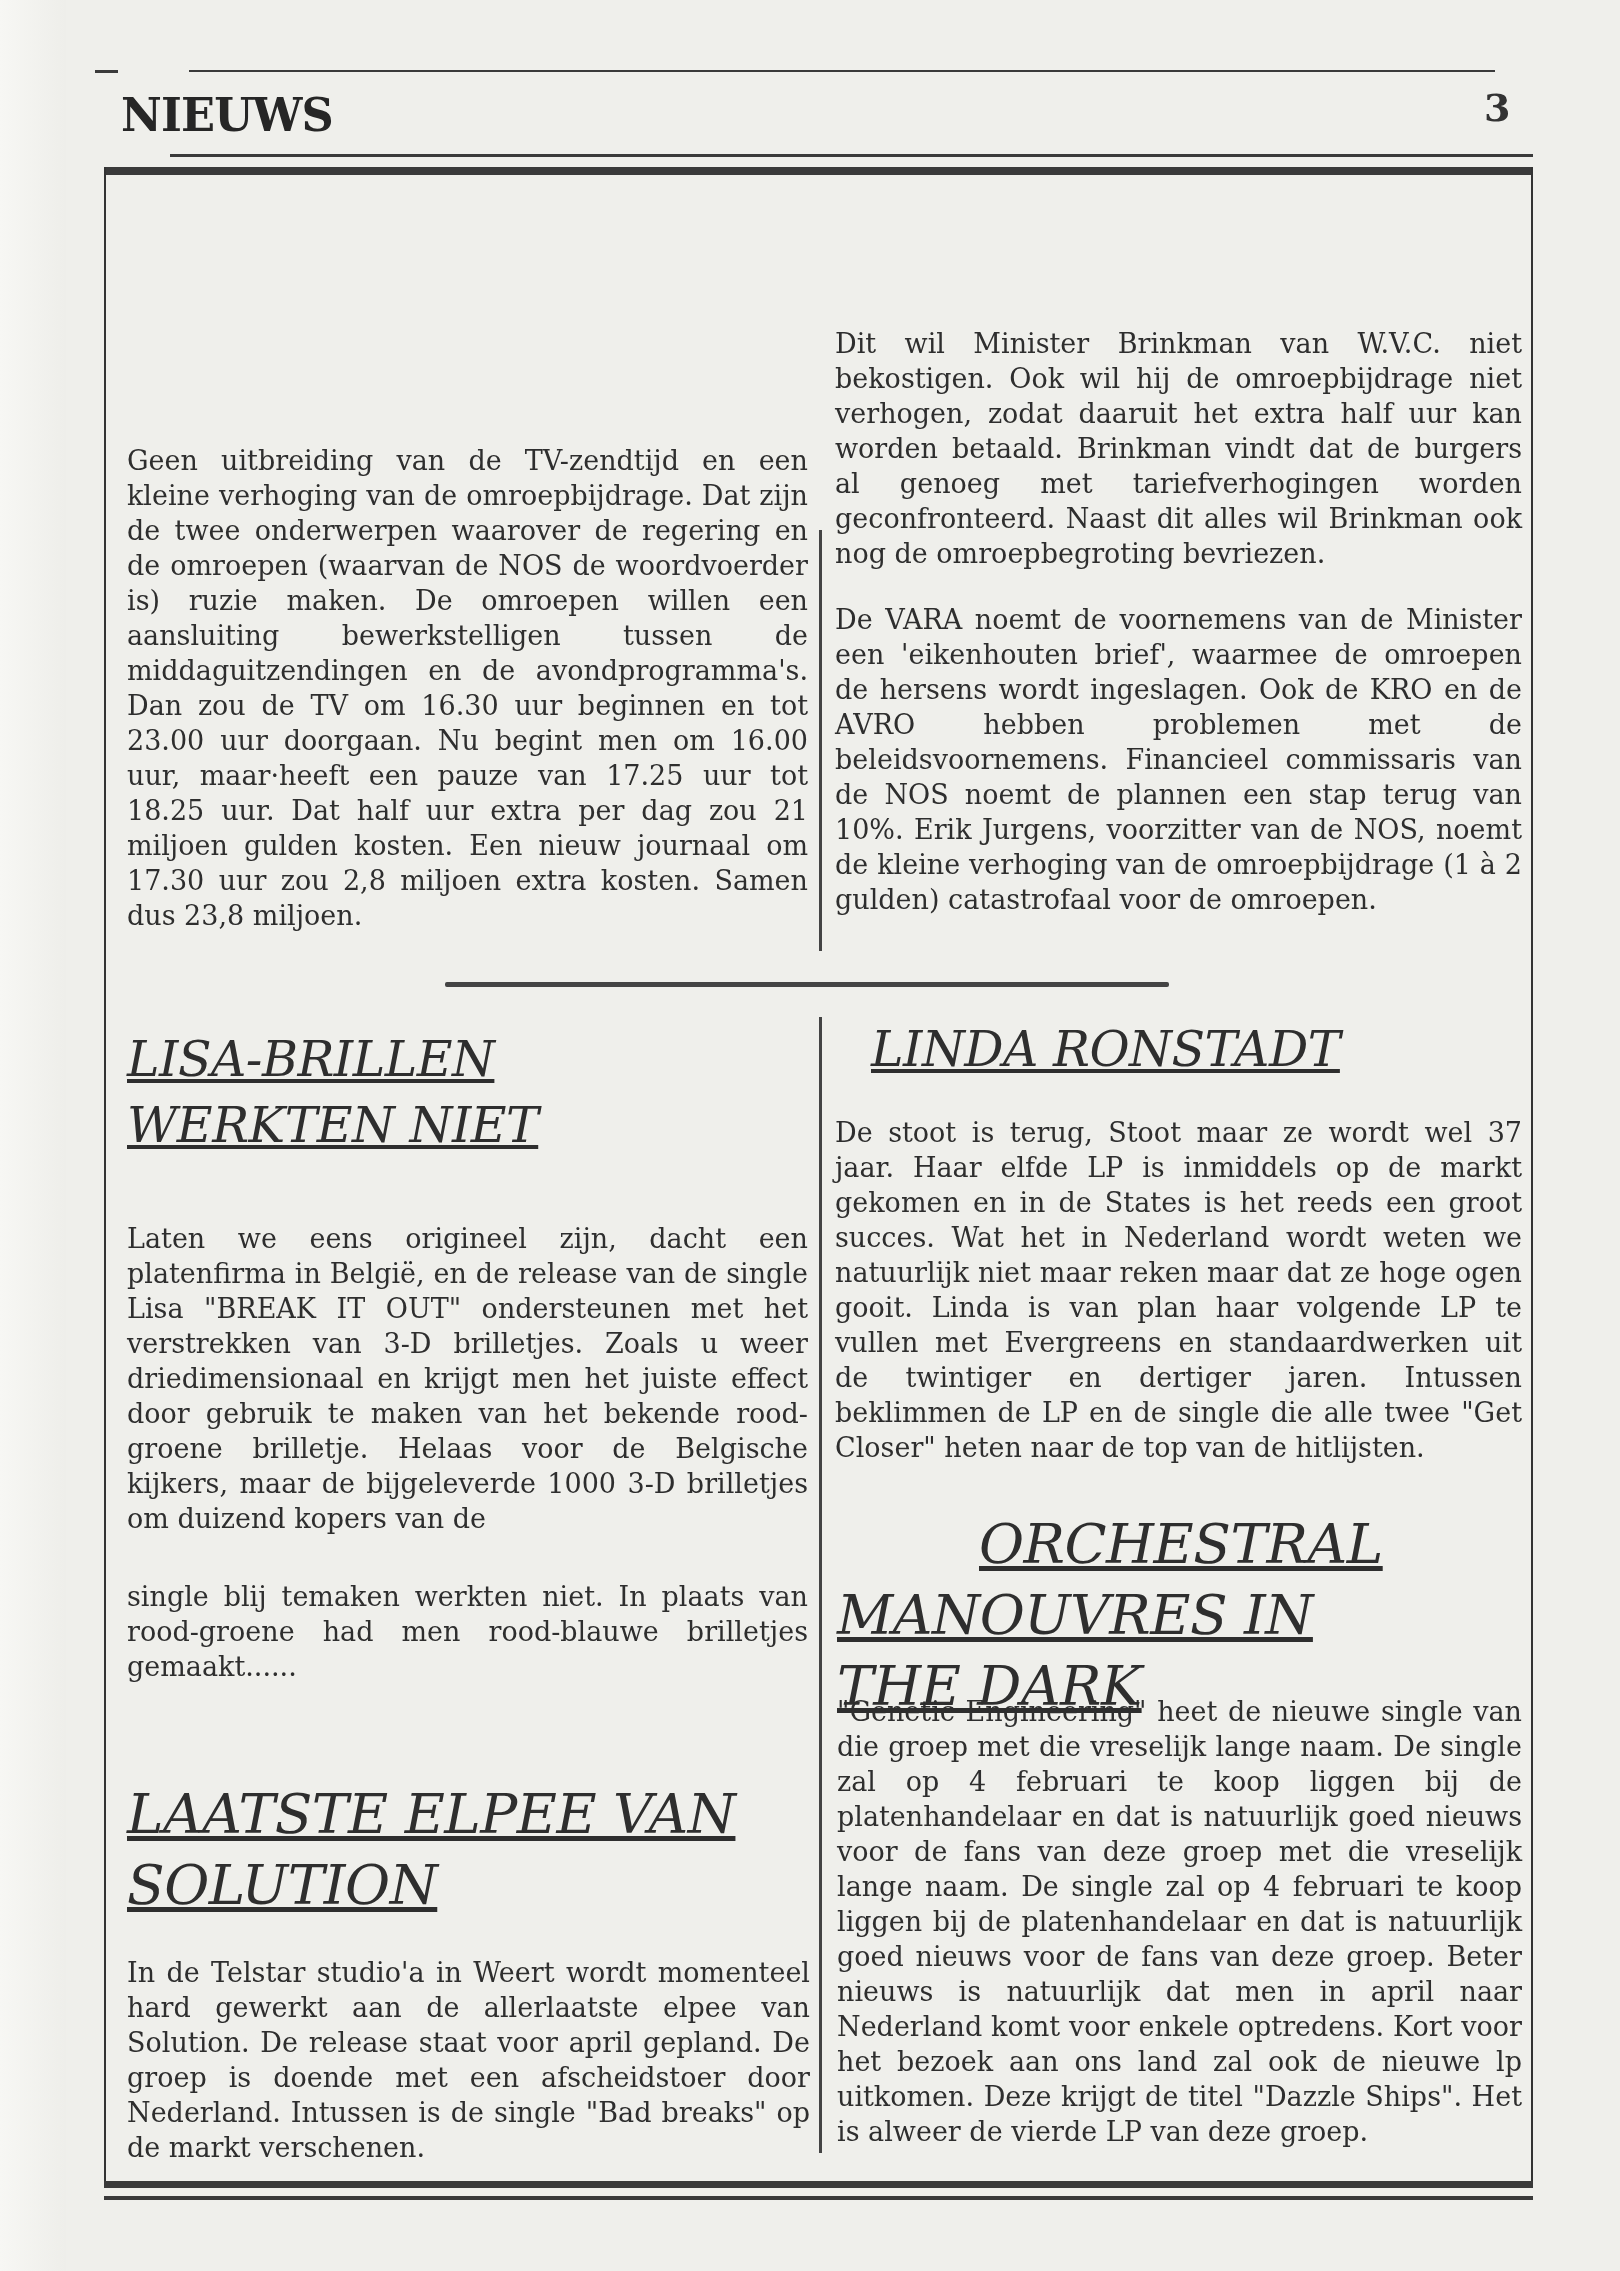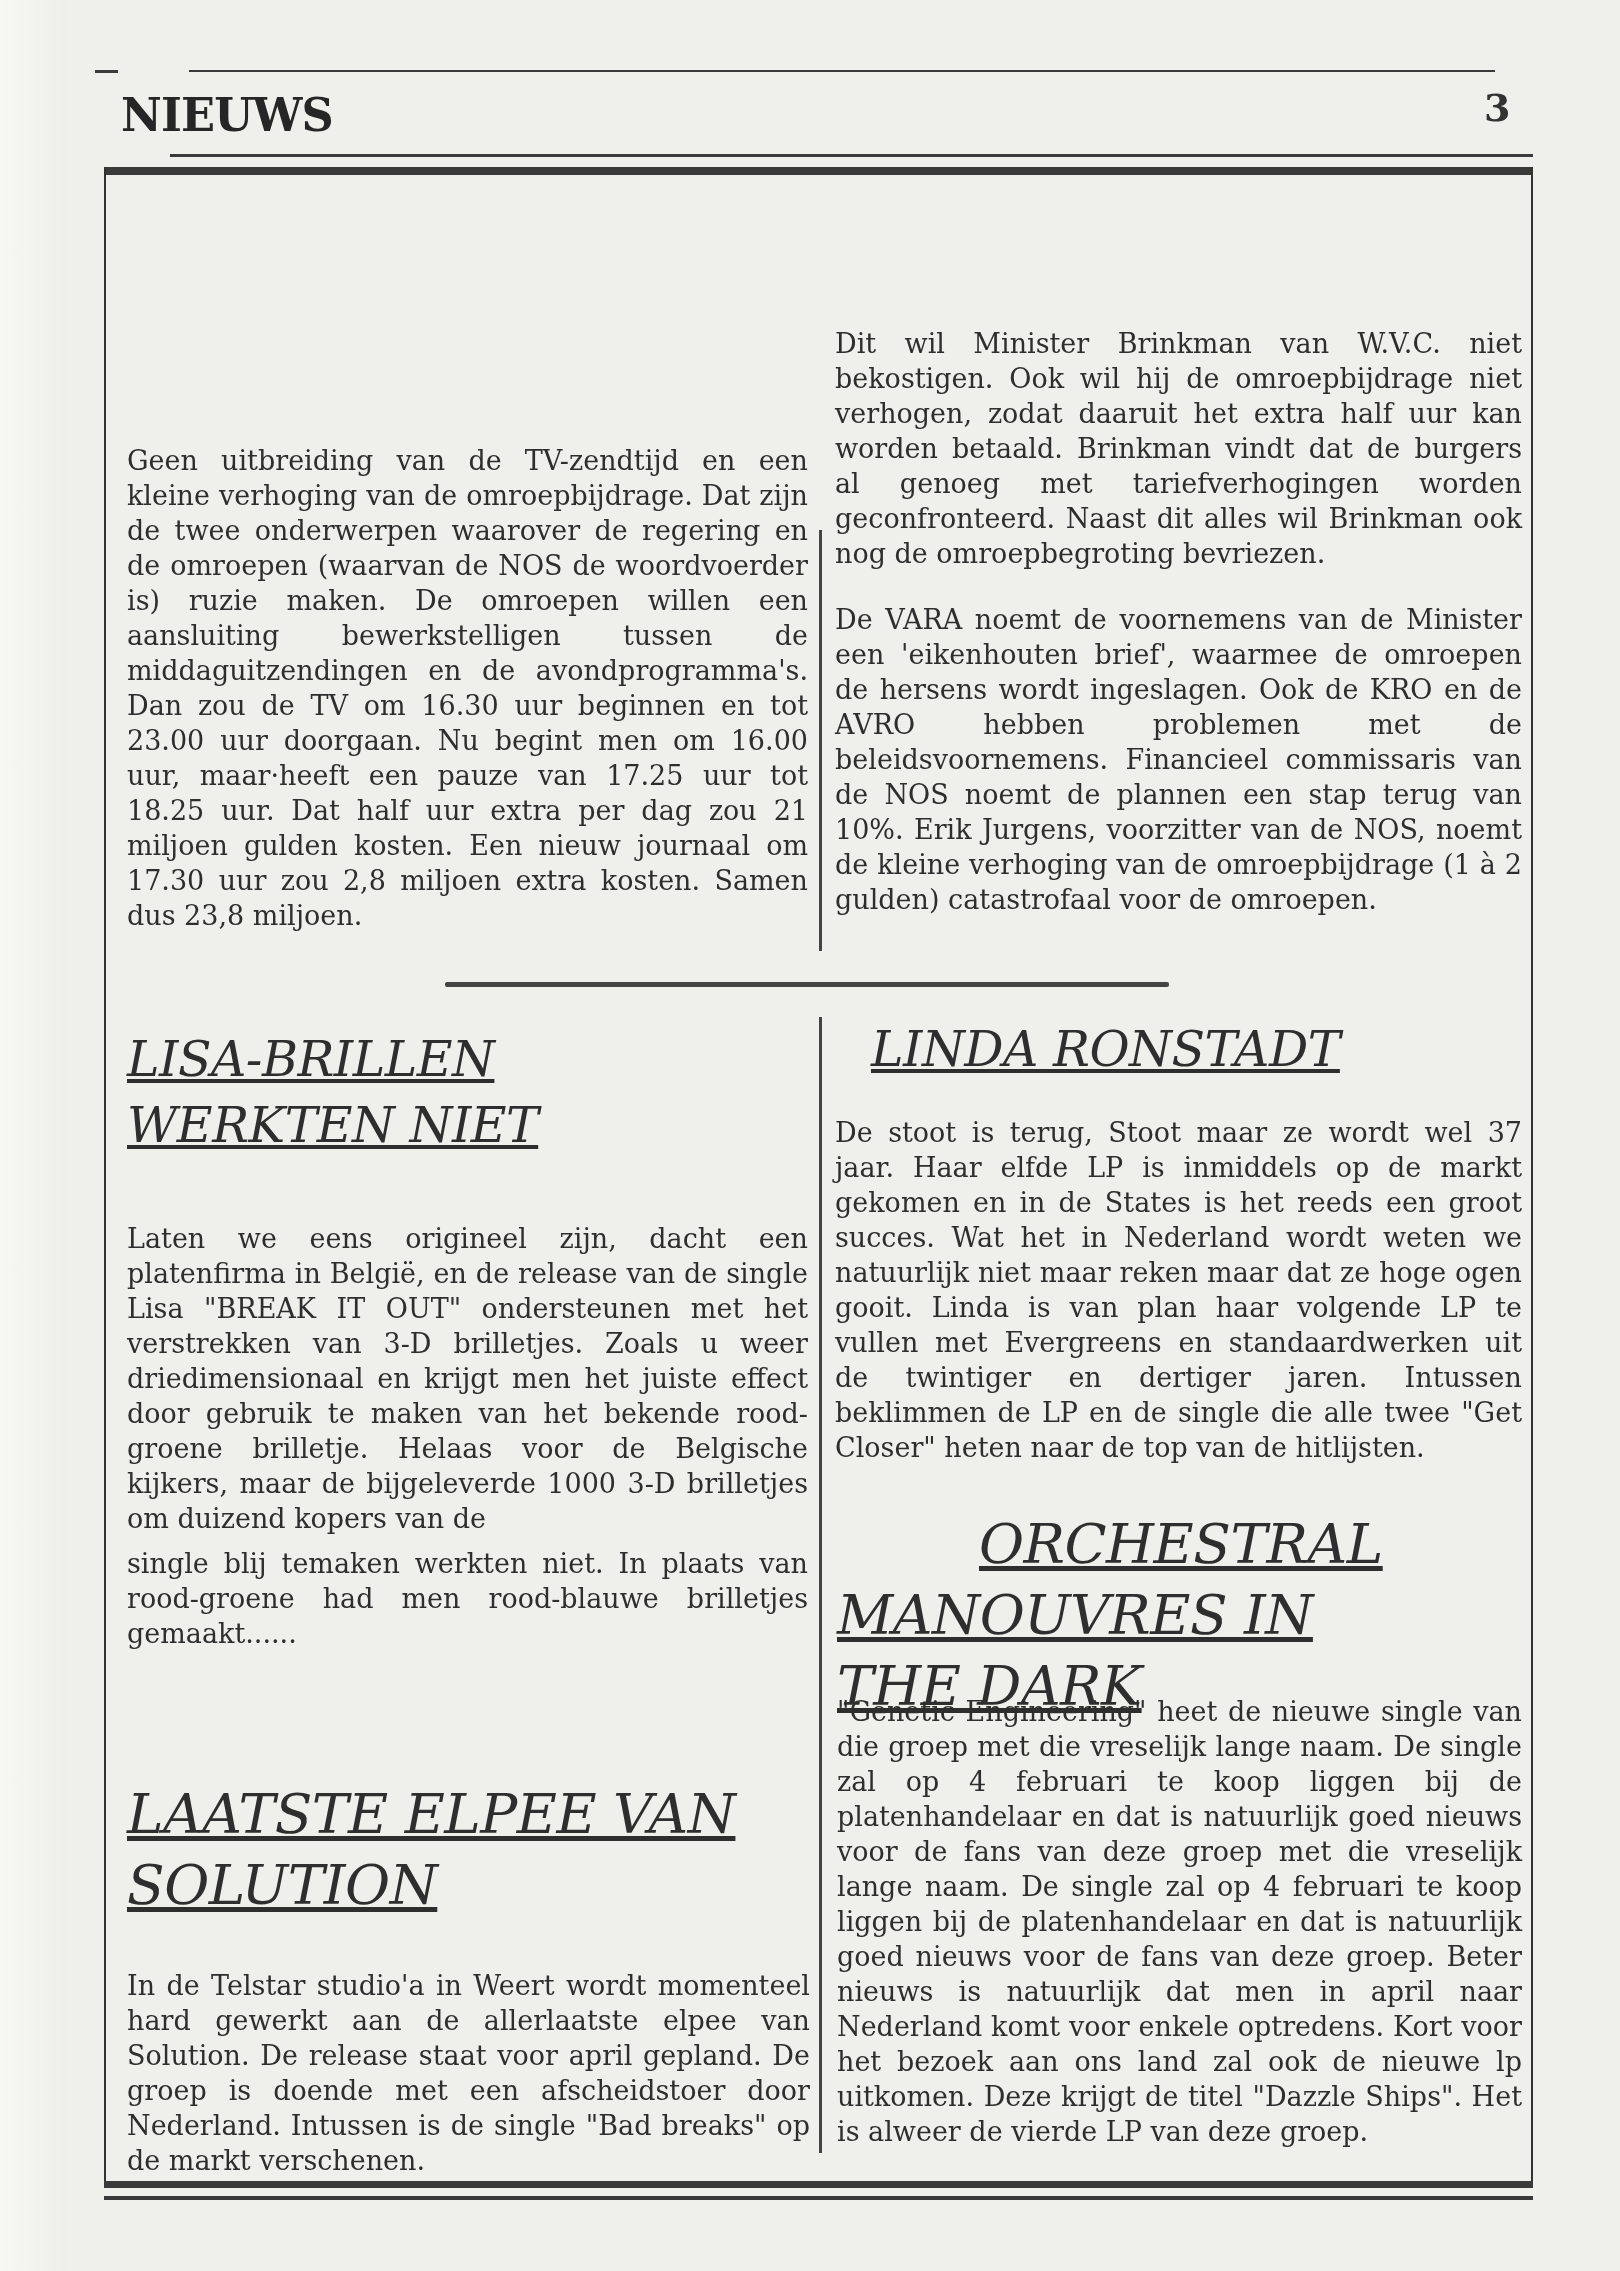--- a/index.html
+++ b/index.html
@@ -78,24 +78,24 @@
 <div class="col-divider" style="left:819px;top:530px;height:421px;"></div>
 <div class="body-text" style="left:835px;top:326px;width:687px;">Dit wil Minister Brinkman van W.V.C. niet bekostigen. Ook wil hij de omroepbijdrage niet verhogen, zodat daaruit het extra half uur kan worden betaald. Brinkman vindt dat de burgers al genoeg met tariefverhogingen worden geconfronteerd. Naast dit alles wil Brinkman ook nog de omroepbegroting bevriezen.</div>
 <div class="body-text" style="left:835px;top:602px;width:687px;">De VARA noemt de voornemens van de Minister een 'eikenhouten brief', waarmee de omroepen de hersens wordt ingeslagen. Ook de KRO en de AVRO hebben problemen met de beleidsvoornemens. Financieel commissaris van de NOS noemt de plannen een stap terug van 10%. Erik Jurgens, voorzitter van de NOS, noemt de kleine verhoging van de omroepbijdrage (1 à 2 gulden) catastrofaal voor de omroepen.</div>
 
 <div class="mid-rule"></div>
 
 <div class="col-divider" style="left:819px;top:1017px;height:1136px;"></div>
 
 <div class="section-title" style="left:127px;top:1027px;width:530px;">LISA-BRILLEN WERKTEN NIET</div>
 <div class="body-text" style="left:127px;top:1221px;width:681px;">Laten we eens origineel zijn, dacht een platenfirma in België, en de release van de single Lisa "BREAK IT OUT" ondersteunen met het verstrekken van 3-D brilletjes. Zoals u weer driedimensionaal en krijgt men het juiste effect door gebruik te maken van het bekende rood-groene brilletje. Helaas voor de Belgische kijkers, maar de bijgeleverde 1000 3-D brilletjes om duizend kopers van de</div>
-<div class="body-text" style="left:127px;top:1546px;width:681px;">single blij temaken werkten niet. In plaats van rood-groene had men rood-blauwe brilletjes gemaakt......</div>
+<div class="body-text" style="left:127px;top:1579px;width:681px;">single blij temaken werkten niet. In plaats van rood-groene had men rood-blauwe brilletjes gemaakt......</div>
 
 <div class="section-title small" style="left:127px;top:1779px;width:644px;">LAATSTE ELPEE VAN SOLUTION</div>
-<div class="body-text" style="left:127px;top:1955px;width:683px;margin-top:13px;">In de Telstar studio'a in Weert wordt momenteel hard gewerkt aan de allerlaatste elpee van Solution. De release staat voor april gepland. De groep is doende met een afscheidstoer door Nederland. Intussen is de single "Bad breaks" op de markt verschenen.</div>
+<div class="body-text" style="left:127px;top:1955px;width:683px;">In de Telstar studio'a in Weert wordt momenteel hard gewerkt aan de allerlaatste elpee van Solution. De release staat voor april gepland. De groep is doende met een afscheidstoer door Nederland. Intussen is de single "Bad breaks" op de markt verschenen.</div>
 
 <div class="section-title" style="left:871px;top:1017px;width:644px;">LINDA RONSTADT</div>
 <div class="body-text" style="left:835px;top:1115px;width:687px;">De stoot is terug, Stoot maar ze wordt wel 37 jaar. Haar elfde LP is inmiddels op de markt gekomen en in de States is het reeds een groot succes. Wat het in Nederland wordt weten we natuurlijk niet maar reken maar dat ze hoge ogen gooit. Linda is van plan haar volgende LP te vullen met Evergreens en standaardwerken uit de twintiger en dertiger jaren. Intussen beklimmen de LP en de single die alle twee "Get Closer" heten naar de top van de hitlijsten.</div>
 
 <div class="section-title small" style="left:837px;top:1509px;width:606px;text-indent:142px;">ORCHESTRAL MANOUVRES IN THE DARK</div>
 <div class="body-text" style="left:837px;top:1694px;width:685px;">"Genetic Engineering" heet de nieuwe single van die groep met die vreselijk lange naam. De single zal op 4 februari te koop liggen bij de platenhandelaar en dat is natuurlijk goed nieuws voor de fans van deze groep met die vreselijk lange naam. De single zal op 4 februari te koop liggen bij de platenhandelaar en dat is natuurlijk goed nieuws voor de fans van deze groep. Beter nieuws is natuurlijk dat men in april naar Nederland komt voor enkele optredens. Kort voor het bezoek aan ons land zal ook de nieuwe lp uitkomen. Deze krijgt de titel "Dazzle Ships". Het is alweer de vierde LP van deze groep.</div>
 
 <div class="rule" style="left:104px;top:2181px;width:1429px;height:6.6px;"></div>
 <div class="rule" style="left:104px;top:2196px;width:1429px;height:3.8px;"></div>
 

